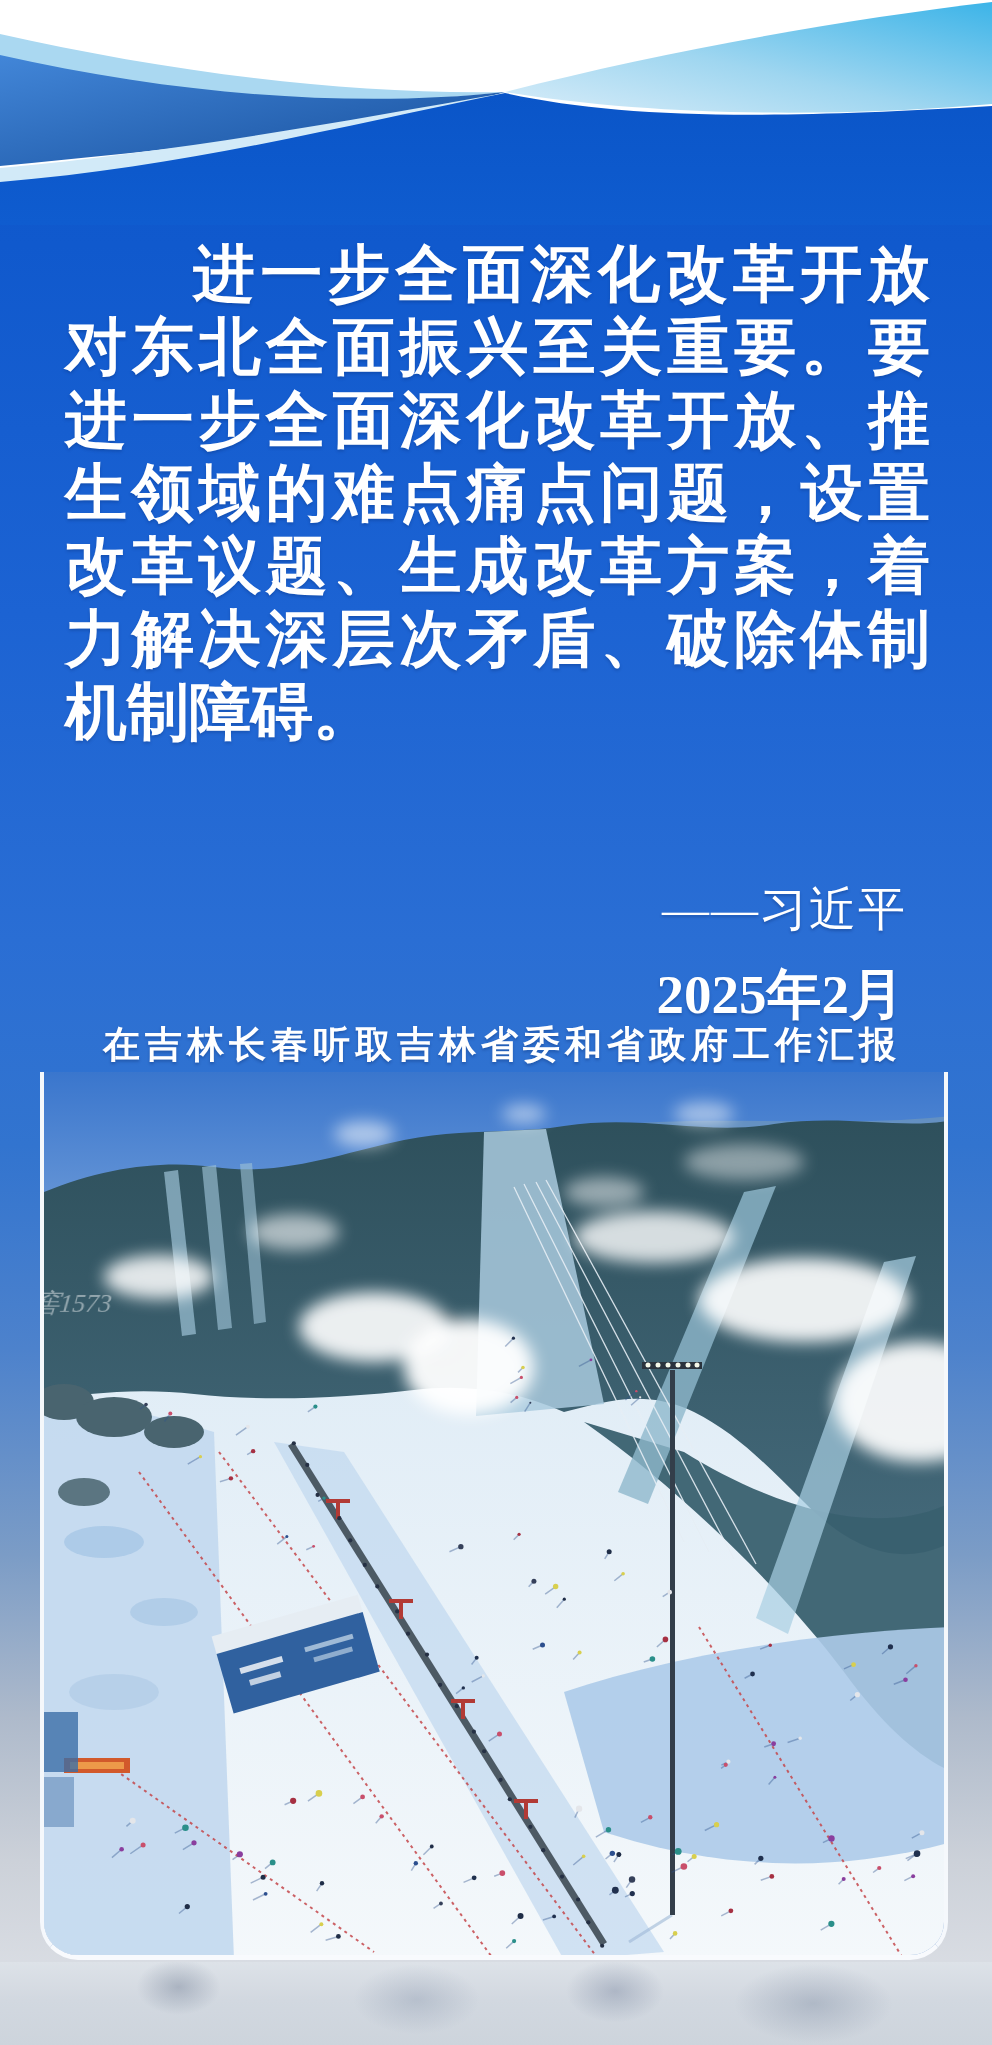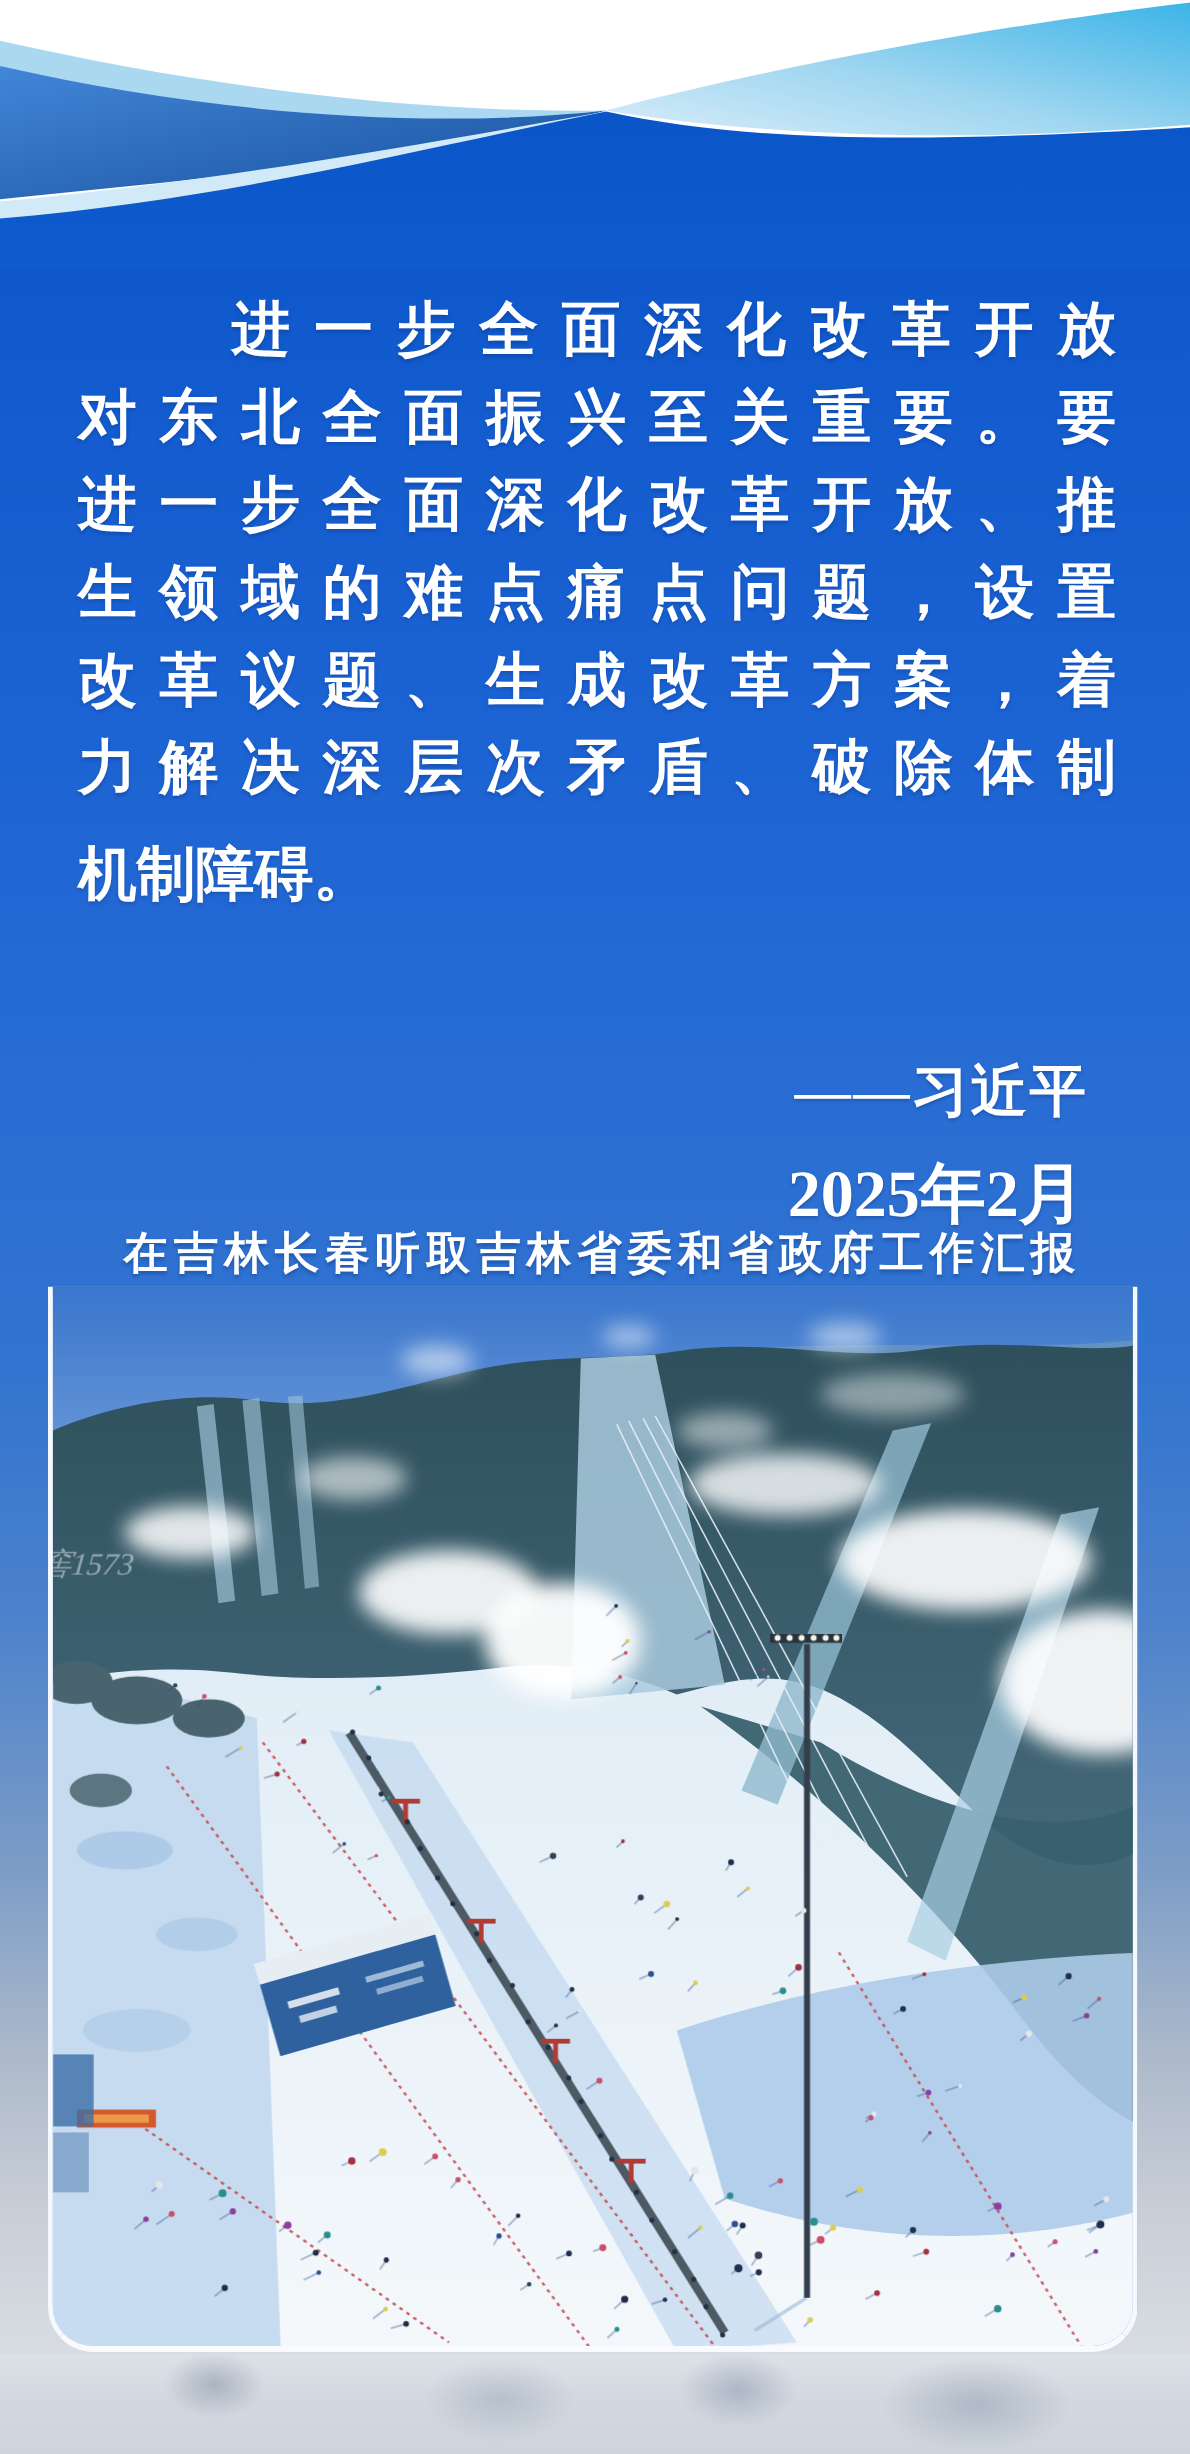--- a/index.html
+++ b/index.html
@@ -6,28 +6,28 @@
   .poster{
     position:relative;width:992px;height:2045px;overflow:hidden;margin:0 auto;
     font-family:"Liberation Serif","DejaVu Serif",serif;
     background:linear-gradient(180deg,
       #0a55c8 0%,#1059cd 12%,#1c63d3 30%,#2a6ed4 46%,#3274cf 56%,
       #4d82cc 66%,#7b9cc6 76%,#aebacb 84%,#ccd1d9 91%,#e2e5ea 100%);
   }
   .waves{position:absolute;top:0;left:0;width:992px;height:225px;display:block;}
   .quote-block{
     position:absolute;top:238px;left:65px;right:62px;color:#ffffff;
-    font-size:49px;font-weight:700;line-height:73px;
+    font-size:62px;font-weight:700;line-height:73px;
   }
   .qline{text-align:justify;text-align-last:justify;white-space:nowrap;text-shadow:0 2px 3px rgba(0,30,90,.25);}
   .qline.first{text-indent:128px;}
-  .qline.last{text-align-last:left;margin-top:16px;}
+  .qline.last{text-align-last:left;}
   .attribution{
     position:absolute;top:878px;left:0;right:85px;text-align:right;color:#ffffff;
-    font-size:47px;font-weight:700;letter-spacing:2px;text-shadow:0 2px 3px rgba(0,30,90,.3);
+    font-size:47px;font-weight:400;letter-spacing:2px;text-shadow:0 2px 3px rgba(0,30,90,.3);
   }
   .date-line{
     position:absolute;top:958px;left:0;right:88px;text-align:right;color:#ffffff;
     font-size:55px;font-weight:700;text-shadow:0 2px 3px rgba(0,30,90,.3);
   }
   .source-line{
     position:absolute;top:1020px;left:12px;right:0;text-align:center;color:#ffffff;
     font-size:37px;font-weight:700;letter-spacing:5px;text-shadow:0 2px 3px rgba(0,30,90,.3);
   }
   .photo-frame{

